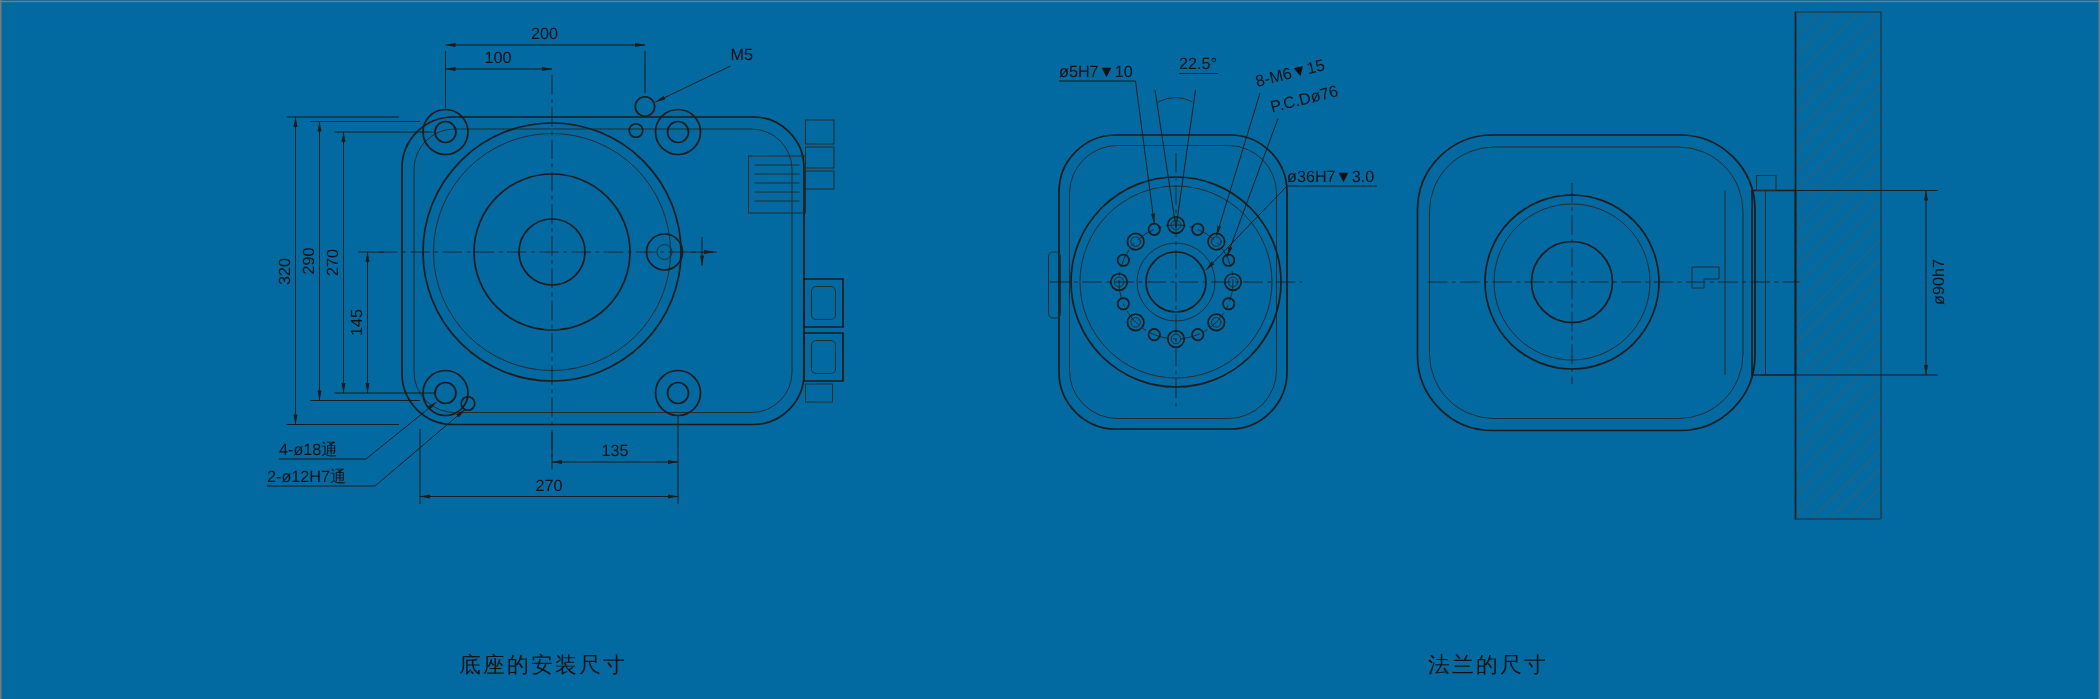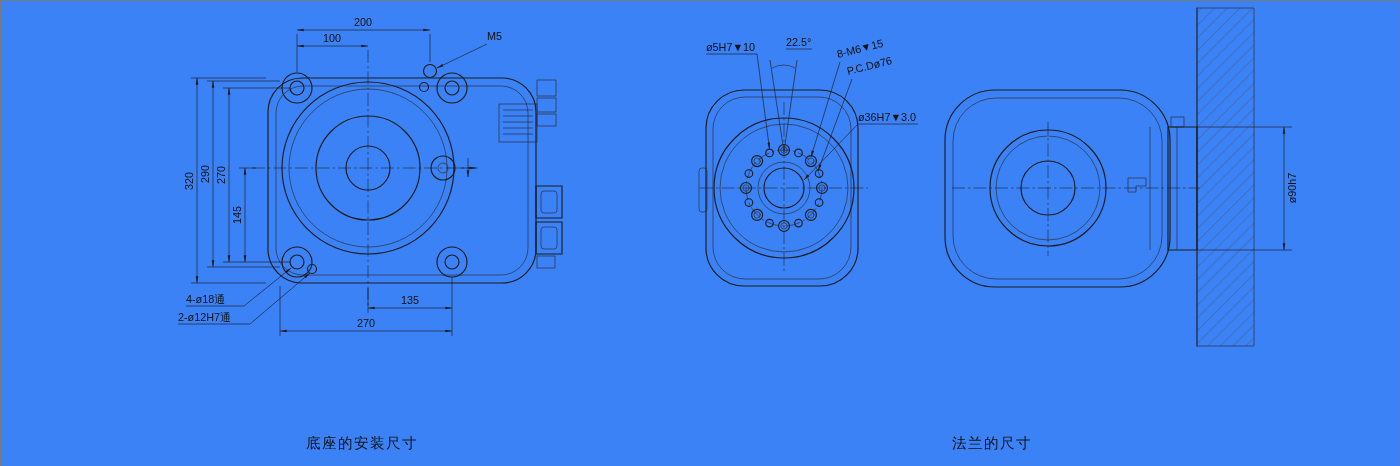--- a/index.html
+++ b/index.html
@@ -1,16 +1,16 @@
 <!DOCTYPE html>
 <html><head>
 <meta charset="utf-8">
 <style>
   html,body{margin:0;padding:0;background:#fff;}
-  .wrap{position:relative;width:1400px;height:466px;background:#3b82f6;overflow:hidden;}
+  .wrap{position:relative;width:1400px;height:466px;background:#0369a1;overflow:hidden;}
   svg{display:block;}
   .ln{fill:none;stroke:#1c1c1c;stroke-width:1.15;stroke-linejoin:round;stroke-linecap:round;}
   .ln2{fill:none;stroke:#2a2a2a;stroke-width:0.65;}
   .dim{fill:none;stroke:#1c1c1c;stroke-width:0.65;}
   .cl{fill:none;stroke:#1c1c1c;stroke-width:0.55;stroke-dasharray:13 3 2.5 3;}
   .frame{fill:none;stroke:#7a7a7a;stroke-width:1;}
   text{font-family:"Liberation Sans","DejaVu Sans",sans-serif;fill:#111;}
   .t{font-size:10.8px;}
   .cap{font-size:14.5px;letter-spacing:1.5px;}
 </style>

